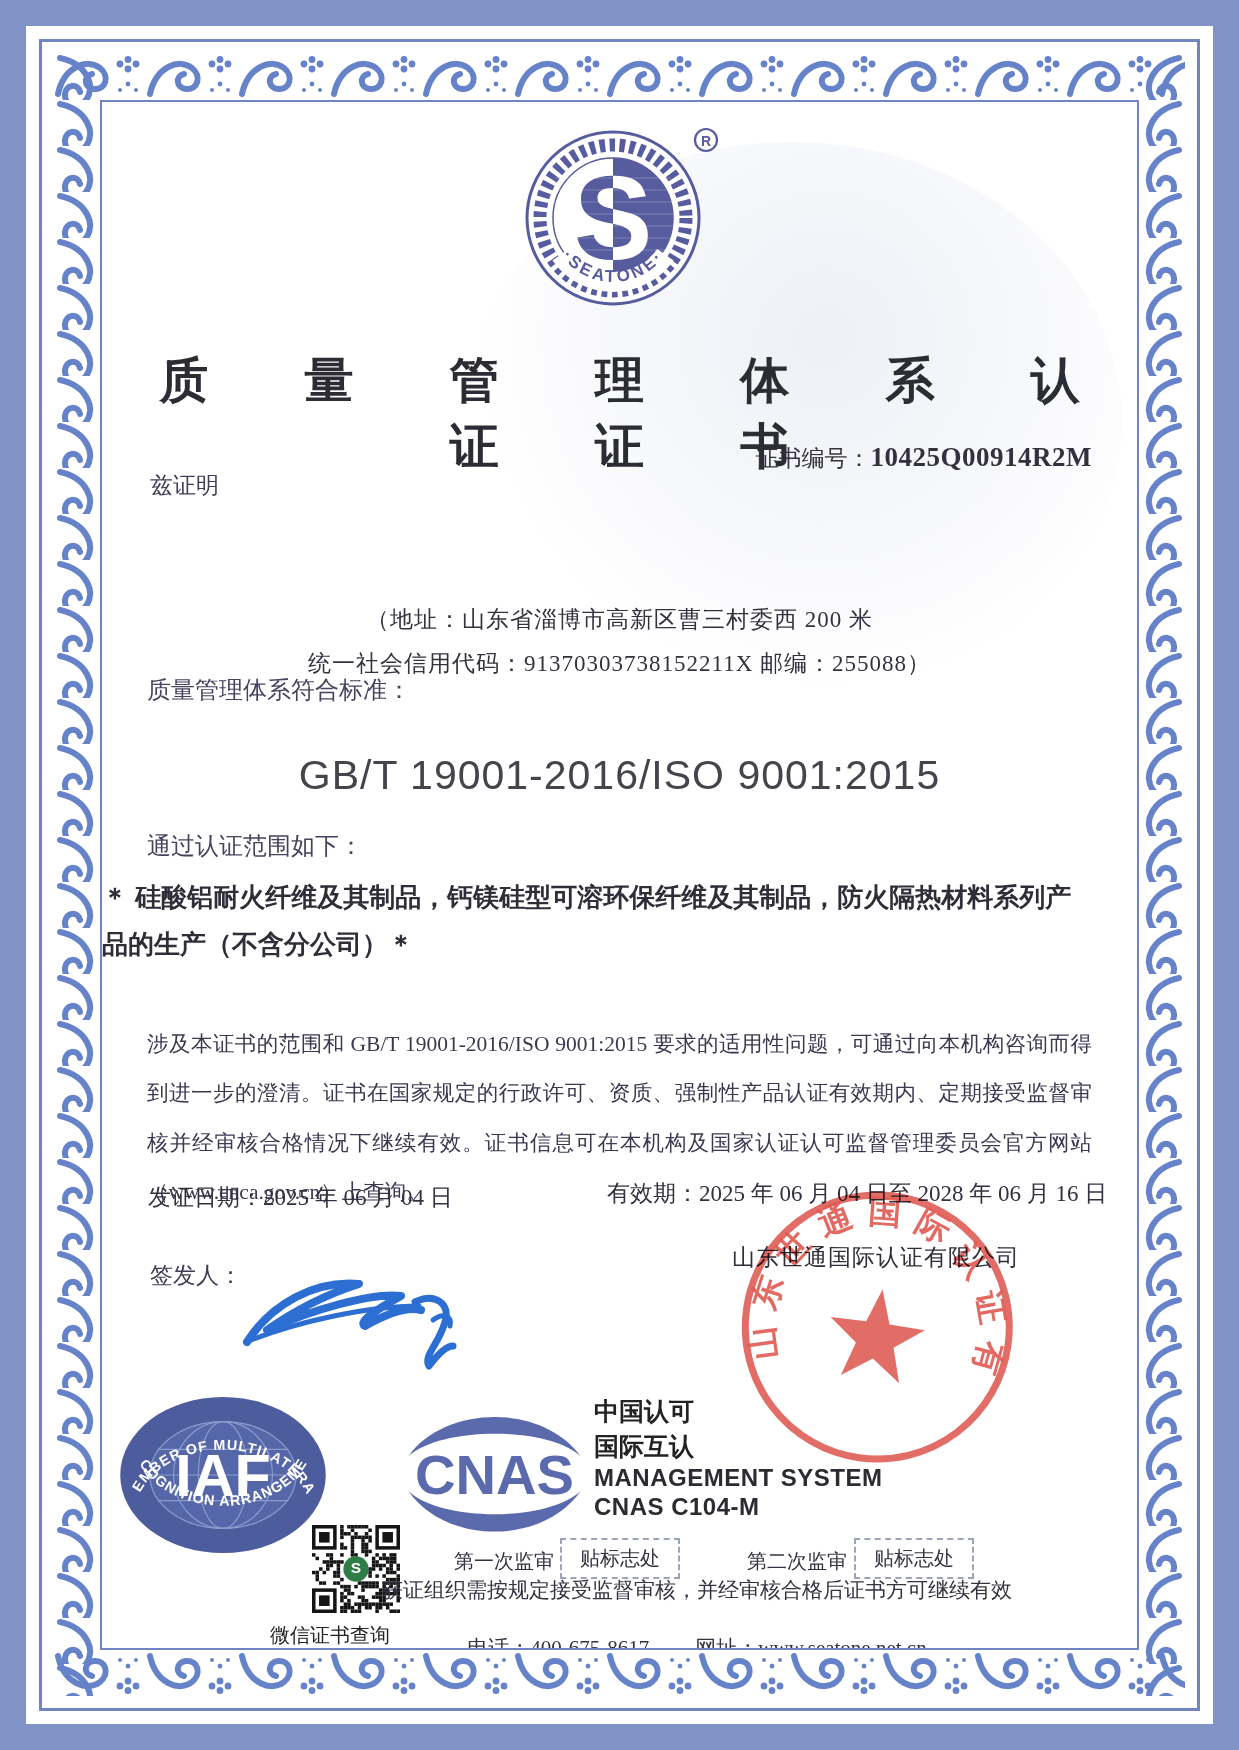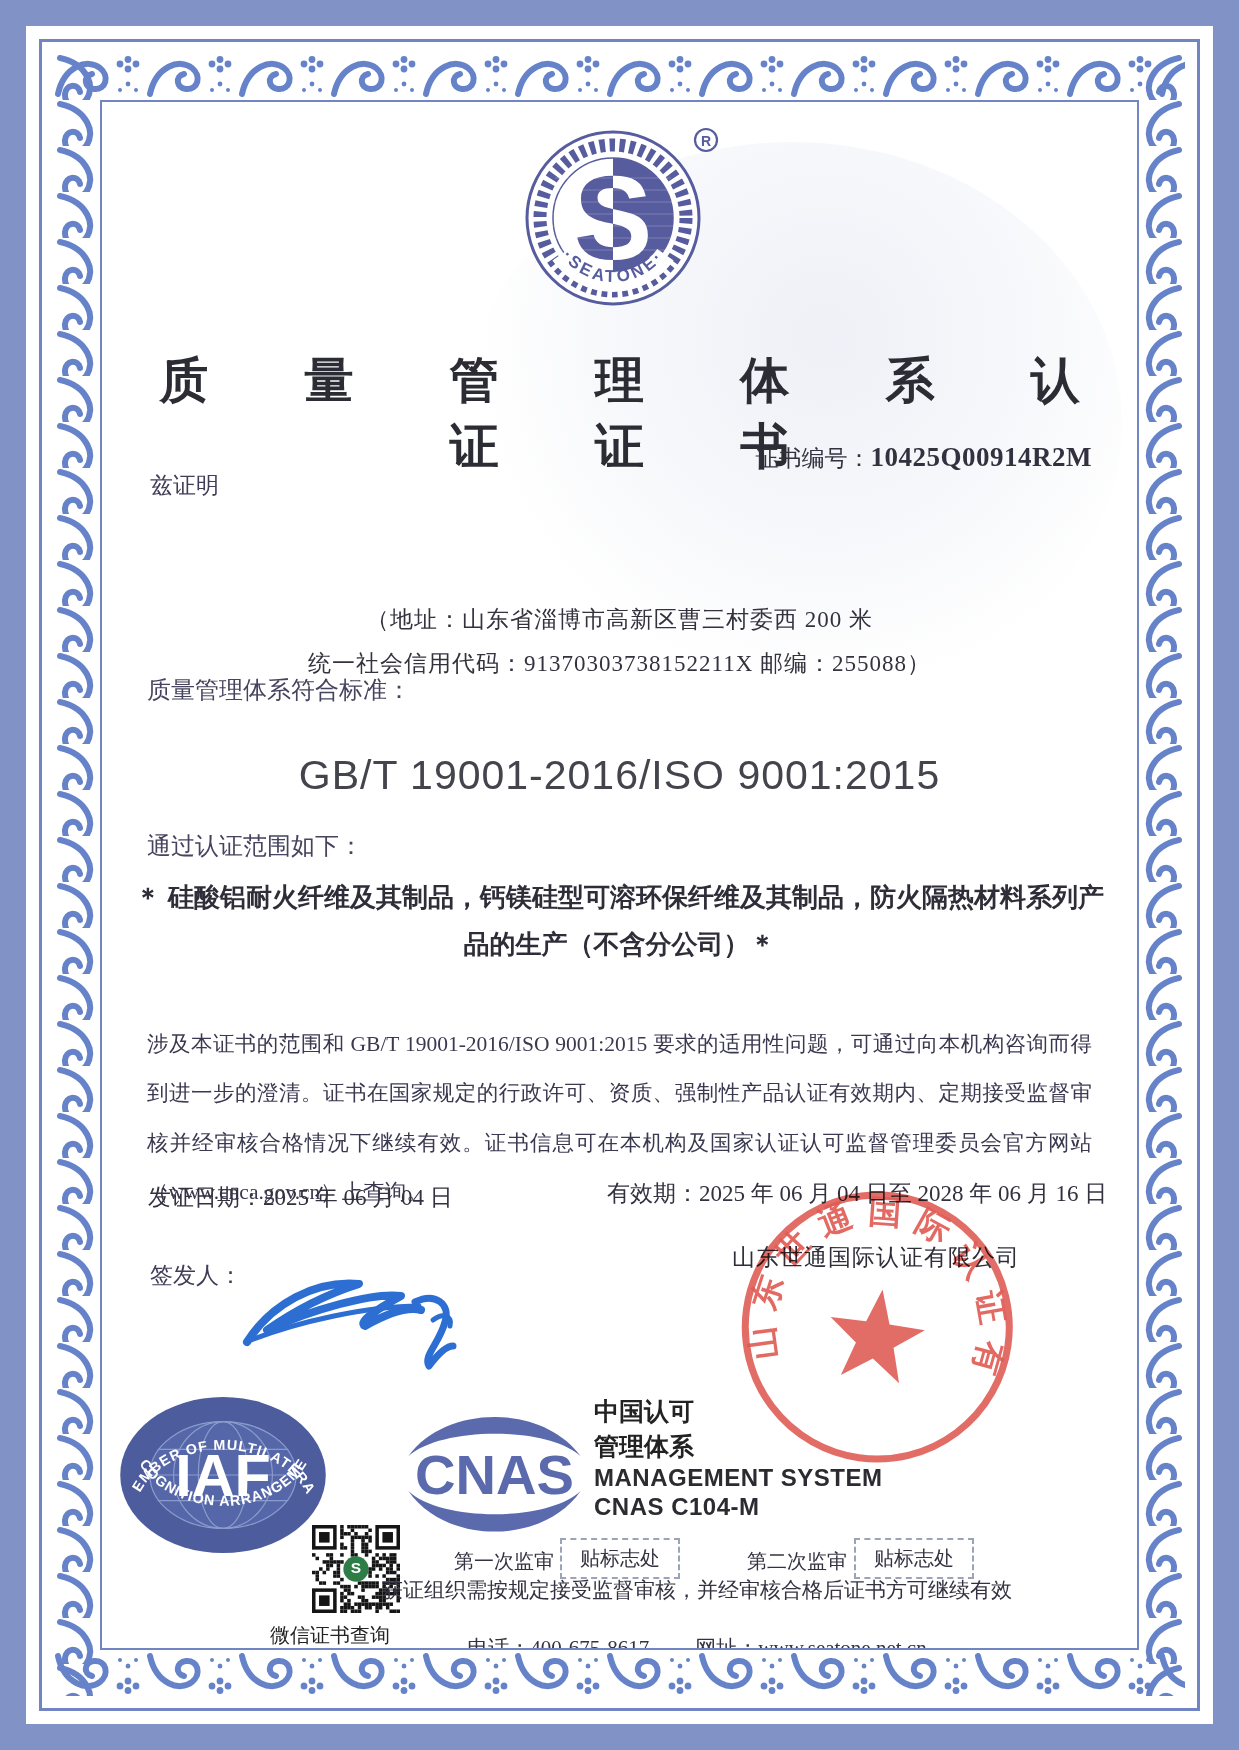--- a/index.html
+++ b/index.html
@@ -28,21 +28,21 @@
   .certno b{font-size:27px;letter-spacing:.5px;}
   .certify{left:48px;top:368px;font-size:23px;color:#403d57;}
   .company{top:388px;left:0;width:100%;text-align:center;font-size:41px;font-weight:600;
            letter-spacing:4px;color:#2e2c38;}
   .addr{left:0;width:100%;text-align:center;font-size:23px;color:#34323e;letter-spacing:1px;}
   .addr1{top:502px;} .addr2{top:546px;}
   .lbl{left:45px;font-size:24px;color:#46435e;}
   .std-lbl{top:572px;text-align:right;} .scope-lbl{top:728px;}
   .standard{top:650px;left:0;width:100%;text-align:center;font-size:41px;color:#44444c;
             font-family:"Liberation Sans","DejaVu Sans",sans-serif;letter-spacing:1px;}
-  .scope{top:772px;left:0;width:100%;text-align:center;font-size:26px;font-weight:bold;
+  .scope{top:772px;left:0;width:100%;font-size:26px;font-weight:bold;
          line-height:1.8;color:#2f2d38;font-family:"Liberation Sans","DejaVu Sans",sans-serif;}
   .disclaimer{top:918px;left:45px;width:945px;font-size:21.5px;line-height:2.3;
               text-align:justify;color:#3b3950;font-family:Liberation Serif, serif;}
   .date-issue{left:46px;top:1080px;font-size:23px;color:#33313f;}
   .date-valid{left:505px;top:1076px;font-size:23px;color:#33313f;}
   .signer{left:48px;top:1158px;font-size:23px;color:#403d57;text-align:right;}
   .issuer{left:630px;top:1140px;font-size:23px;color:#2f2d38;letter-spacing:1px;}
   .sig{left:135px;top:1160px;}
   .stamp{left:615px;top:1065px;transform:rotate(8deg);mix-blend-mode:multiply;opacity:.92;}
   .iaf{left:12px;top:1290px;}
@@ -229,21 +229,21 @@
        <div class="abs cnas">
          <svg width="185" height="150" viewBox="0 0 190 155">
            <path d="M6,58 C45,4 145,4 184,58 C150,27 40,27 6,58 Z" fill="#5b6aac"></path>
            <path d="M6,94 C45,150 145,150 184,94 C150,126 40,126 6,94 Z" fill="#5b6aac"></path>
            <text x="95" y="97" text-anchor="middle" font-size="58" font-weight="bold" fill="#5b6aac">CNAS</text>
          </svg>
        </div>
 
        <div class="abs accr-info">
          <div class="zh">中国认可</div>
-         <div class="zh">管理体系</div>
+         <div class="zh">国际互认</div>
          <div class="en">MANAGEMENT SYSTEM</div>
          <div class="en">CNAS C104-M</div>
        </div>
 
        <div class="abs qr">
          <svg id="qr-code-svg" width="88" height="88" viewBox="0 0 87.5 87.5">
                 <rect x="0" y="0" width="87.5" height="87.5" fill="#ffffff"></rect>
                 <rect x="28" y="0" width="3.5" height="3.5" fill="#151515"></rect>
                 <rect x="35" y="0" width="3.5" height="3.5" fill="#151515"></rect>
                 <rect x="38.5" y="0" width="3.5" height="3.5" fill="#151515"></rect>

